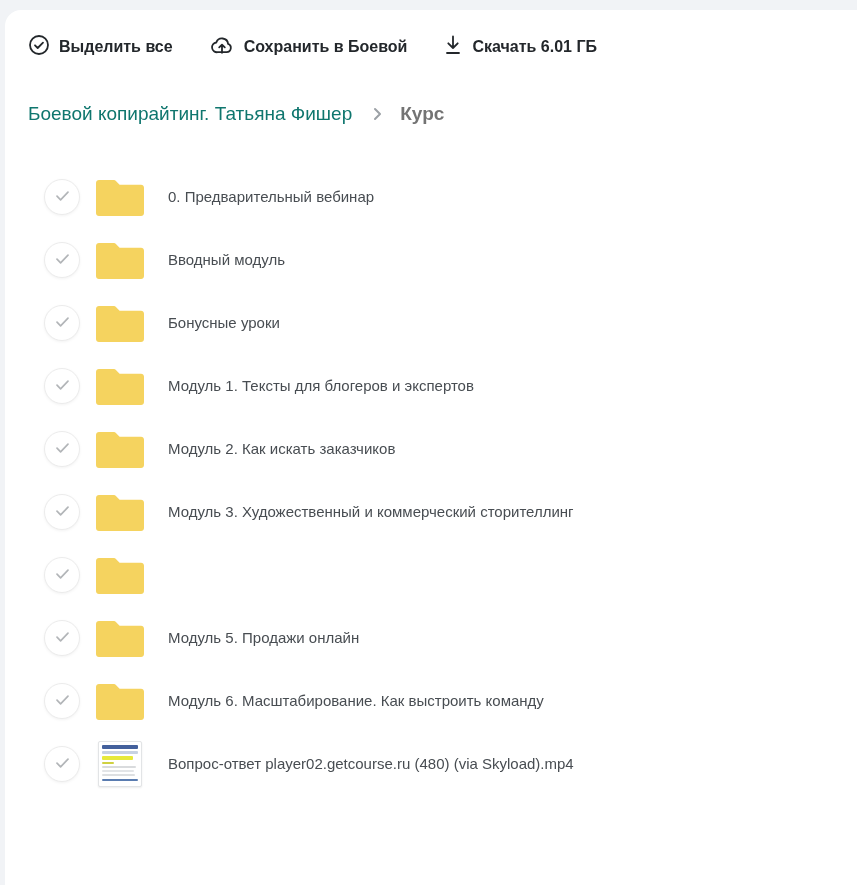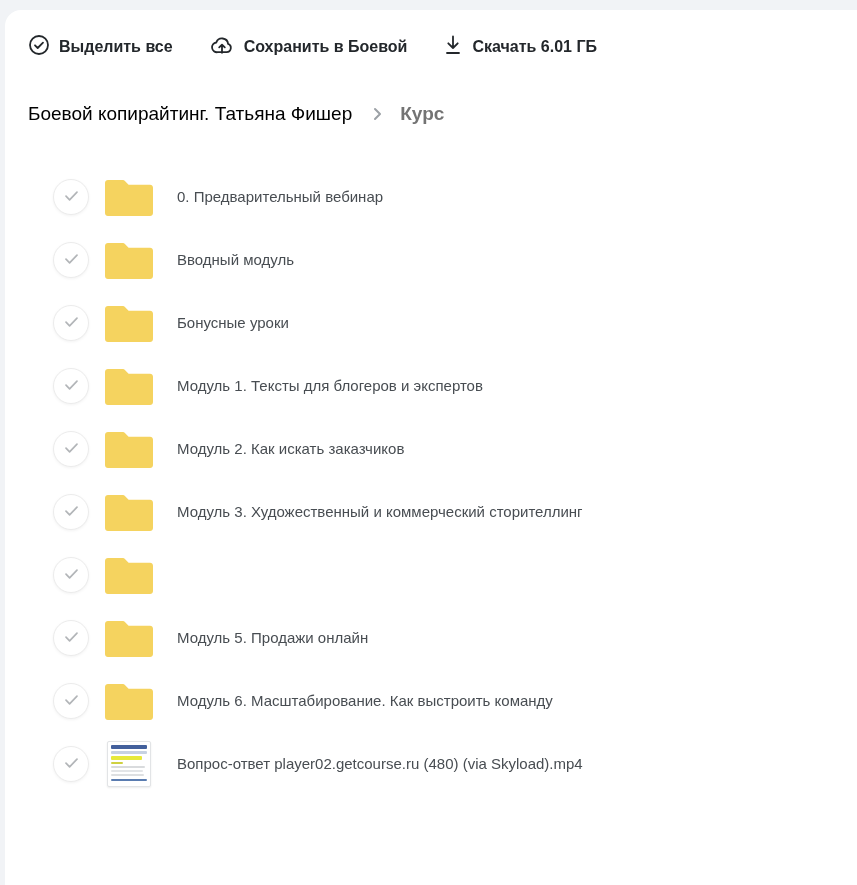--- a/index.html
+++ b/index.html
@@ -21,25 +21,25 @@
     display:flex; align-items:flex-end; gap:9px;
     color:#23272b; font-size:16px; font-weight:bold;
     cursor:pointer; white-space:nowrap;
   }
   .tool-btn svg { display:block; }
   
   .breadcrumb {
     display:flex; align-items:center; padding-left:23px; margin-top:44px;
     font-size:19px; height:23px;
   }
-  .crumb-parent { color:#000000; font-weight:normal; cursor:pointer; }
+  .crumb-parent { color:#0f766e; font-weight:normal; cursor:pointer; }
   .crumb-sep { margin:0 17px 0 20px; display:flex; align-items:center; }
   .crumb-current { color:#737373; font-weight:bold; }
   
-  .file-list { margin-top:40px;padding-left:9px; }
+  .file-list { margin-top:40px; }
   .file-row {
     display:flex; align-items:center; height:63px; padding-left:39px;
     cursor:pointer;
   }
   .checkbox {
     width:36px; height:36px; border-radius:50%;
     border:1px solid #ececec; background:#fff;
     box-shadow:0 1px 3px rgba(0,0,0,0.05);
     display:flex; align-items:center; justify-content:center;
     flex:0 0 auto; margin-right:16px;

